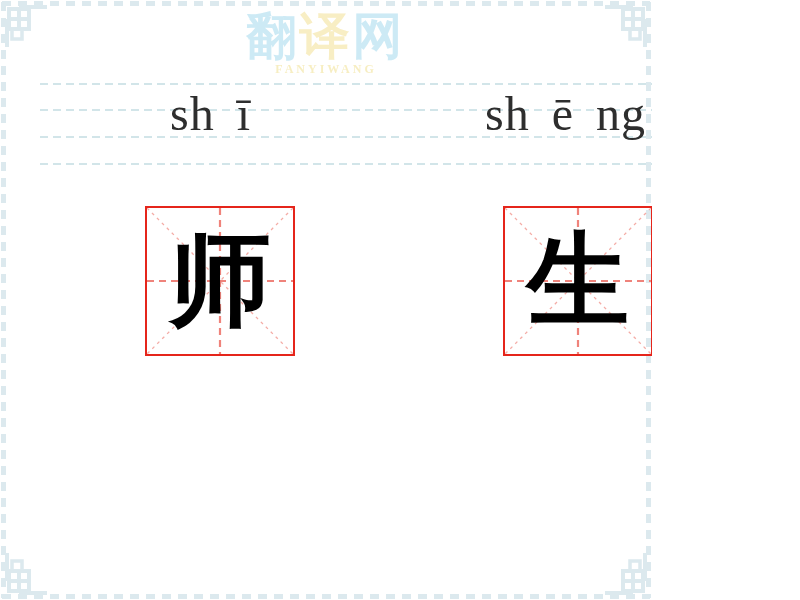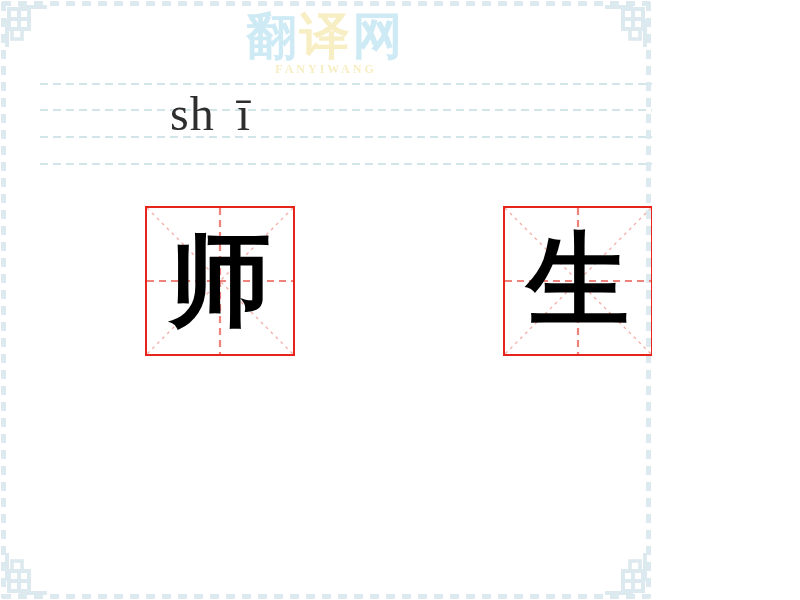--- a/index.html
+++ b/index.html
@@ -104,20 +104,21 @@
     <div class="wm-chars"><span class="wm-cyan">翻</span><span class="wm-yellow">译</span><span class="wm-cyan">网</span></div>
     <div class="wm-caption">FANYIWANG</div>
   </div>
 
   <div class="pinyin-line pl-1"></div>
   <div class="pinyin-line pl-2"></div>
   <div class="pinyin-line pl-3"></div>
   <div class="pinyin-line pl-4"></div>
 
   <div class="pinyin-word pw-1">sh ī</div>
+  <div class="pinyin-word pw-2">sh ē ng</div>
 
   <div class="charbox cb-1">
     <svg width="146" height="146" viewBox="0 0 146 146">
       <line x1="0" y1="0" x2="146" y2="146" stroke="#f4aca6" stroke-width="1.3" stroke-dasharray="3 4"></line>
       <line x1="146" y1="0" x2="0" y2="146" stroke="#f4aca6" stroke-width="1.3" stroke-dasharray="3 4"></line>
       <line x1="73" y1="0" x2="73" y2="146" stroke="#ef837b" stroke-width="2.2" stroke-dasharray="7 5"></line>
       <line x1="0" y1="73" x2="146" y2="73" stroke="#ef837b" stroke-width="2.2" stroke-dasharray="7 5"></line>
     </svg>
     <div class="hanzi">师</div>
   </div>

